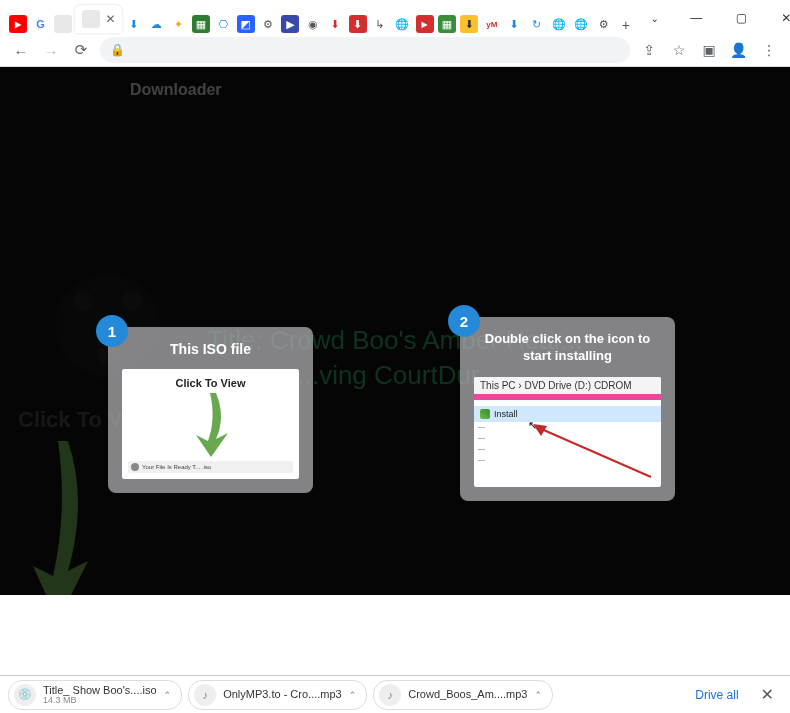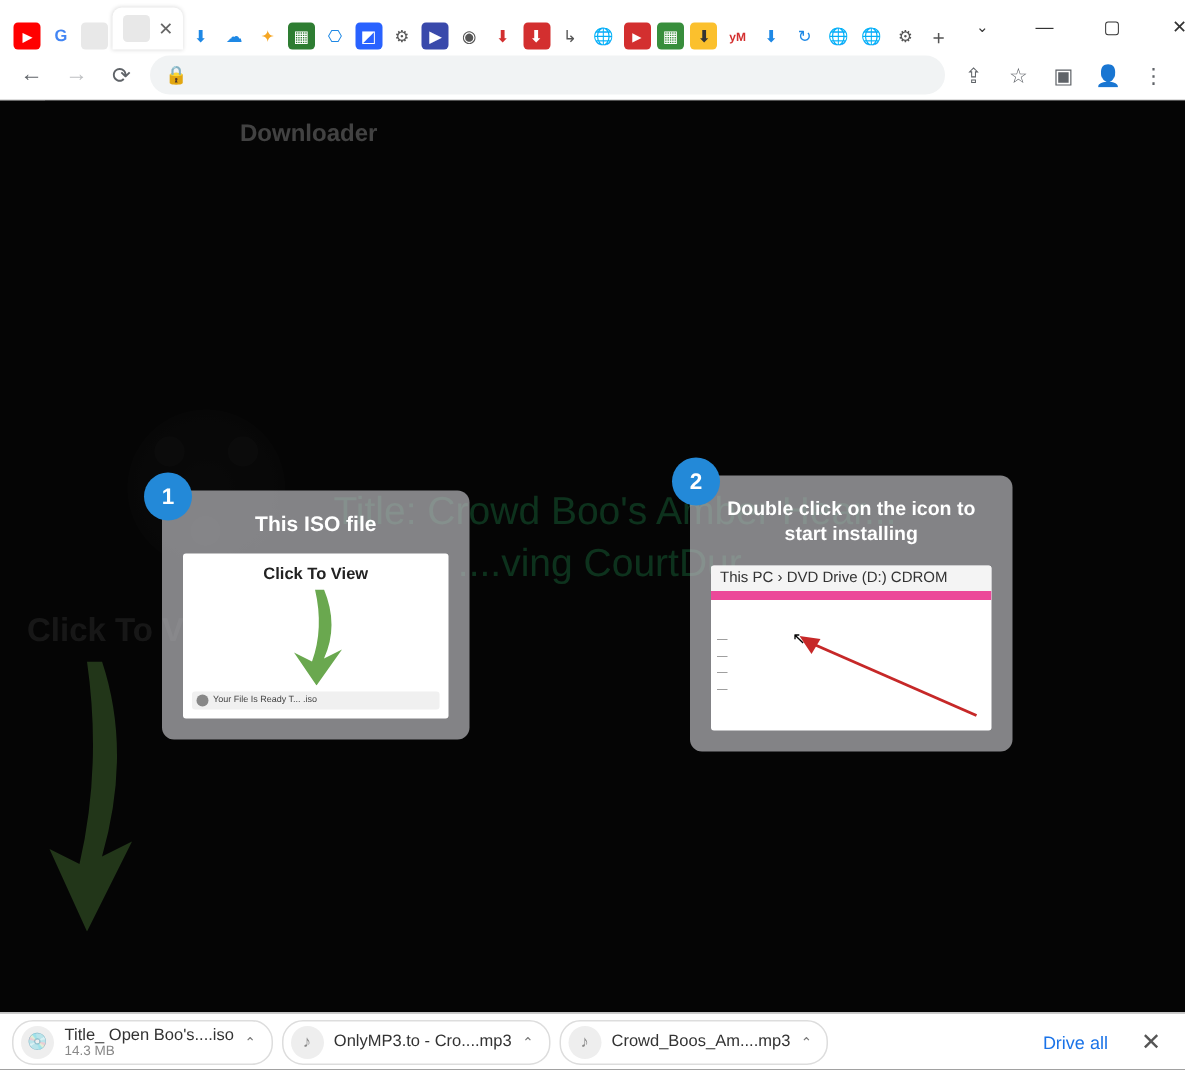--- a/index.html
+++ b/index.html
@@ -19,21 +19,21 @@
 .wc { width: 45px; height: 30px; display: flex; align-items: center; justify-content: center; font-size: 12px; color: #333; cursor: pointer;}
 .wc-drop { width:38px; font-size:10px;}
 
 
 .addrbar { height: 34px; display: flex; align-items: center; gap: 8px; padding: 0 10px; border-bottom: 1px solid #ddd; }
 .nav-btn { width: 22px; height: 22px; display: flex; align-items: center; justify-content: center; color: #5f6368; cursor: pointer; font-size: 15px;}
 .url-field { flex: 1; height: 26px; background: #f1f3f4; border-radius: 14px; display: flex; align-items: center; padding: 0 10px; gap: 6px; color:#5f6368; font-size:12px;}
 .addrbar .icon-right { width:22px; text-align:center; color:#5f6368; cursor:pointer; font-size:14px;}
 
 
-.viewport { position: relative; height: 608px; background: #111; overflow: hidden; padding-left: 30px;}
+.viewport { position: relative; height: 528px; background: #111; overflow: hidden;}
 .dark-overlay { position: absolute; inset: 0; background: rgba(0,0,0,0.68); z-index: 5;}
 
 .page-header { background: #111; padding: 14px 0 14px 130px; color: #ccc; font-size: 16px; font-weight: 600; position: relative; z-index: 1;}
 .page-body { position: relative; z-index: 1; height: 100%; }
 
 
 .film-reel { position: absolute; left: 55px; top: 160px; width: 105px; height: 105px; border-radius: 50%; background: radial-gradient(circle,#2a2a2a 0%,#1b1b1b 100%); opacity:0.5; z-index:1;}
 .film-reel::before, .film-reel::after { content:''; position:absolute; width:20px; height:20px; border-radius:50%; background:#3a3a3a;}
 .film-reel::before { left:18px; top:18px;}
 .film-reel::after { right:18px; top:18px;}
@@ -182,35 +182,39 @@
           <div class="txt">Your File Is Ready T... .iso</div>
       </div>
     </div>
   </div>
 
   <div class="card card2">
     <div class="card-badge">2</div>
     <div class="card-title">Double click on the icon to start installing</div>
     <div class="card-img">
       <div class="c2-crumb">This PC  ›  DVD Drive (D:) CDROM</div>
+      <div class="c2-row">
+        <div class="ic"></div>
+        <span>Install</span>
+      </div>
       <div class="c2-cursor">↖</div>
       <div class="c2-lines">—<br>—<br>—<br>—</div>
       <svg class="c2-arrow-line" viewBox="0 0 120 55">
         <line x1="118" y1="53" x2="6" y2="4" stroke="#c62828" stroke-width="2"></line>
         <polygon points="0,0 14,2 8,12" fill="#c62828"></polygon>
       </svg>
     </div>
   </div>
 </div>
 
 <div class="dlbar">
   <div class="dl-item">
     <div class="dl-icn">💿</div>
     <div class="dl-txt">
-      <div>Title_ Open Boo's....iso</div>
+      <div>Title_ Show Boo's....iso</div>
       <div class="dl-sub">14.3 MB</div>
     </div>
     <div class="dl-chev">⌃</div>
   </div>
   <div class="dl-item">
     <div class="dl-icn">♪</div>
     <div class="dl-txt">
         <div>OnlyMP3.to - Cro....mp3</div>
       </div>
     <div class="dl-chev">⌃</div>

